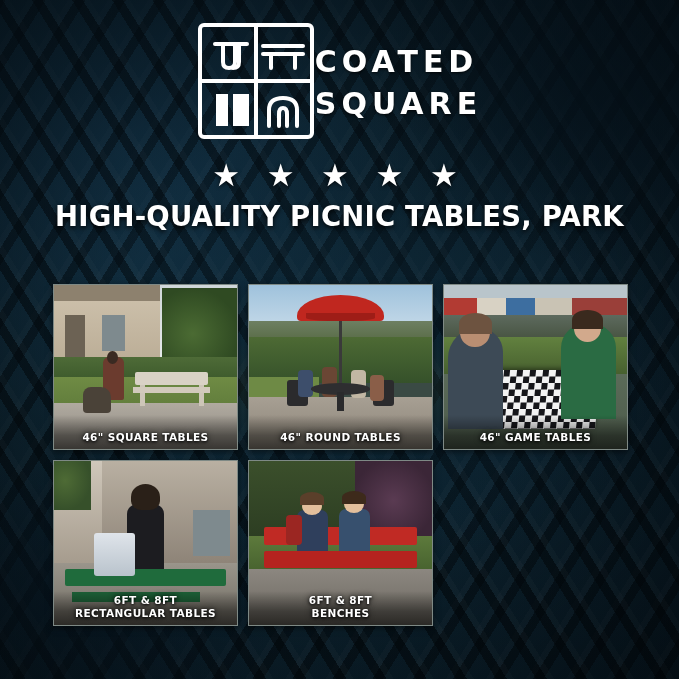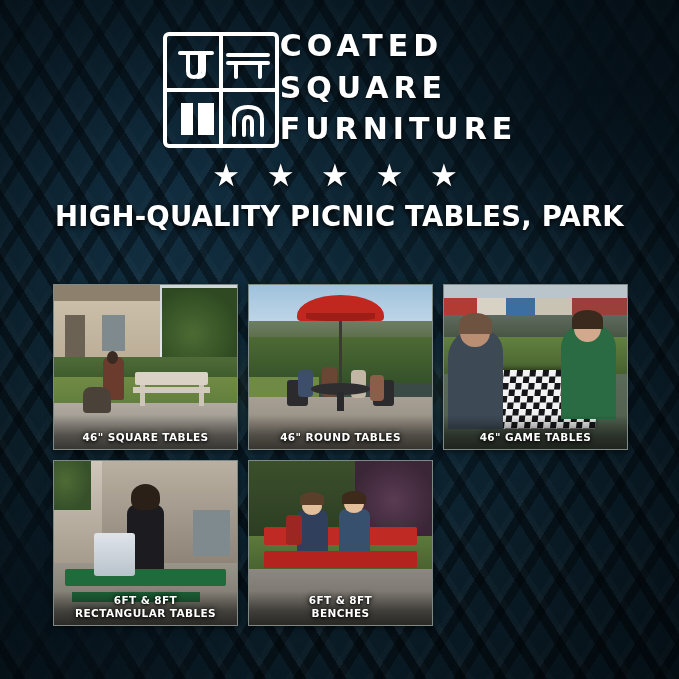--- a/index.html
+++ b/index.html
@@ -47,21 +47,21 @@
     position:absolute;inset:0;
     background:linear-gradient(180deg, rgba(4,14,22,.55) 0%, rgba(4,14,22,.40) 38%, rgba(4,14,22,.25) 100%);
   }
 
   
   .content{position:absolute;inset:0;}
 
   
   .logo-row{
     position:absolute;top:22px;left:0;right:0;
-    display:flex;align-items:flex-end;justify-content:center;
+    display:flex;align-items:center;justify-content:center;
   }
   .logo-mark{
     width:118px;height:118px;
     flex:0 0 auto;
   }
   .logo-type{
     display:flex;flex-direction:column;gap:2px;
     padding-top:4px;
   }
   .logo-type div{
@@ -278,21 +278,20 @@
         </g>
 
         <g stroke="#ffffff" stroke-width="4" fill="none" stroke-linecap="round">
           <path d="M72 104 L72 88 Q72 76 86 76 Q100 76 100 88 L100 104"></path>
           <path d="M82 104 L82 92 Q82 86 86 86 Q90 86 90 92 L90 104"></path>
         </g>
       </svg>
       <div class="logo-type">
         <div>COATED</div>
         <div>SQUARE</div>
-        <div>FURNITURE</div>
       </div>
     </div>
 
     <div class="stars">★ ★ ★ ★ ★</div>
 
     <div class="headline">
       <span>HIGH-QUALITY PICNIC TABLES, PARK</span>
     </div>
 
     <div class="grid">

